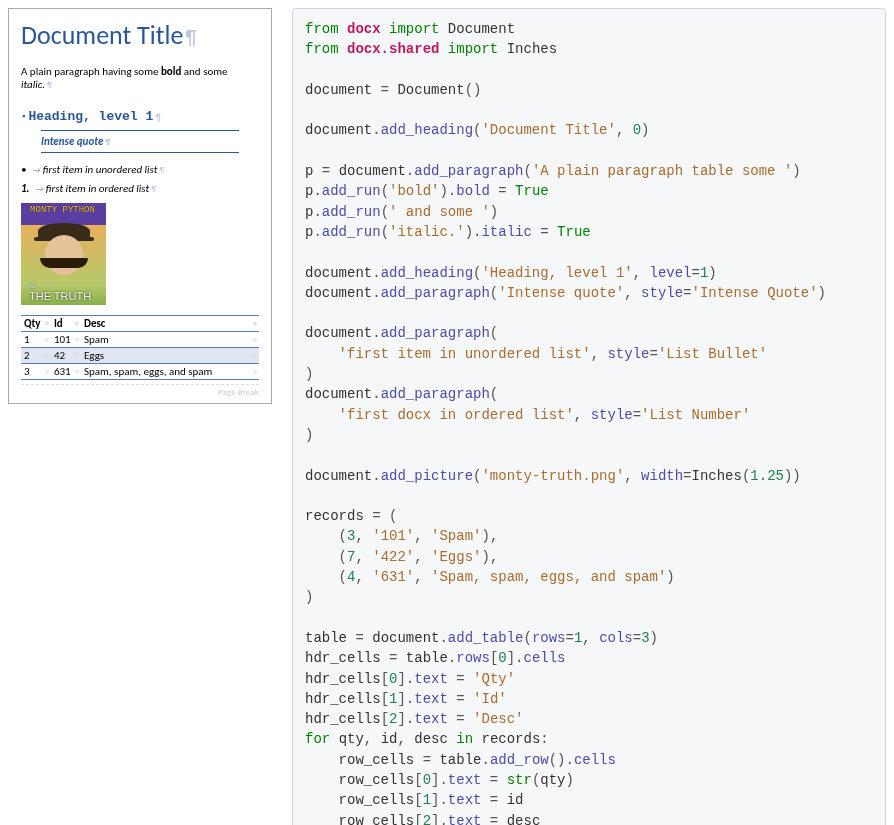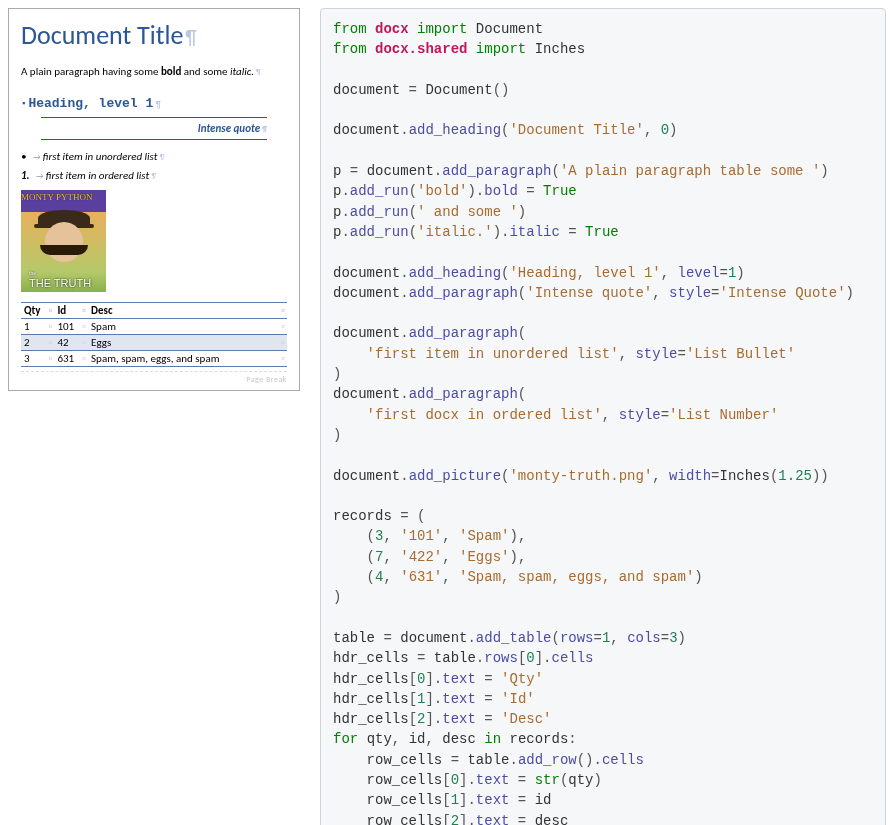--- a/index.html
+++ b/index.html
@@ -13,21 +13,21 @@
     box-sizing: border-box;
   }
   .wrap {
     display: flex;
     gap: 20px;
     align-items: flex-start;
   }
 
   
   .doc-page {
-    width: 292px;
+    width: 264px;
     border: 1px solid #aaa;
     padding: 10px 12px 6px 12px;
     box-sizing: border-box;
     background: #fff;
     font-size: 11px;
   }
   .doc-title {
     color: #2b5797;
     font-size: 26px;
     font-weight: 400;
@@ -41,42 +41,42 @@
     font-weight: bold;
     font-size: 13px;
     margin: 18px 0 6px 0;
     font-family: Liberation Mono, monospace;
   }
   .doc-h1 .bullet { color: #2b5797; font-size: 9px; margin-right:2px; vertical-align: middle;}
   .intense-quote {
     color: #2b5797;
     font-style: italic;
     font-weight: bold;
-    text-align: right;
+    text-align: left;
     margin: 6px 20px 10px 20px;
     border-bottom: 1px solid #2b5797;
     border-top: 1px solid #2b5797;
     padding: 4px 0;
     font-size: 11px;
   }
   .list-bullet, .list-number { margin: 6px 0; font-style: italic; }
   .list-bullet .dot { margin-right: 6px; }
   .list-number .num { margin-right: 6px; }
   .list-arrow { color:#999; font-size:9px; margin-right:2px;}
   .pic {
     width: 85px;
     height: 102px;
     margin: 8px 0 6px 0;
     background: linear-gradient(#5a3fa0 0%, #5a3fa0 22%, #e8b05c 22%, #b5c96a 80%, #88b04b 100%);
     position: relative;
     overflow: hidden;
   }
   .pic .logo {
-    position: absolute; top:2px; left:0; right:2px; 
-    color:#f4c430; font-family: Liberation Serif, serif; font-size:9px; letter-spacing:0px;
+    position: absolute; top:2px; left:0; right:2px; text-align:center;
+    color:#f4c430; font-family: Liberation Mono, monospace; font-size:9px; letter-spacing:0px;
     text-shadow:0 0 1px #000;
   }
   .pic .face {
     position:absolute; top:32px; left:50%; transform:translateX(-50%);
     width:38px; height:40px; background:#e6c29a; border-radius:50%;
   }
   .pic .hat {
     position:absolute; top:20px; left:50%; transform:translateX(-50%);
     width:52px; height:16px; background:#3a2a1a; border-radius:50% 50% 0 0;
   }

